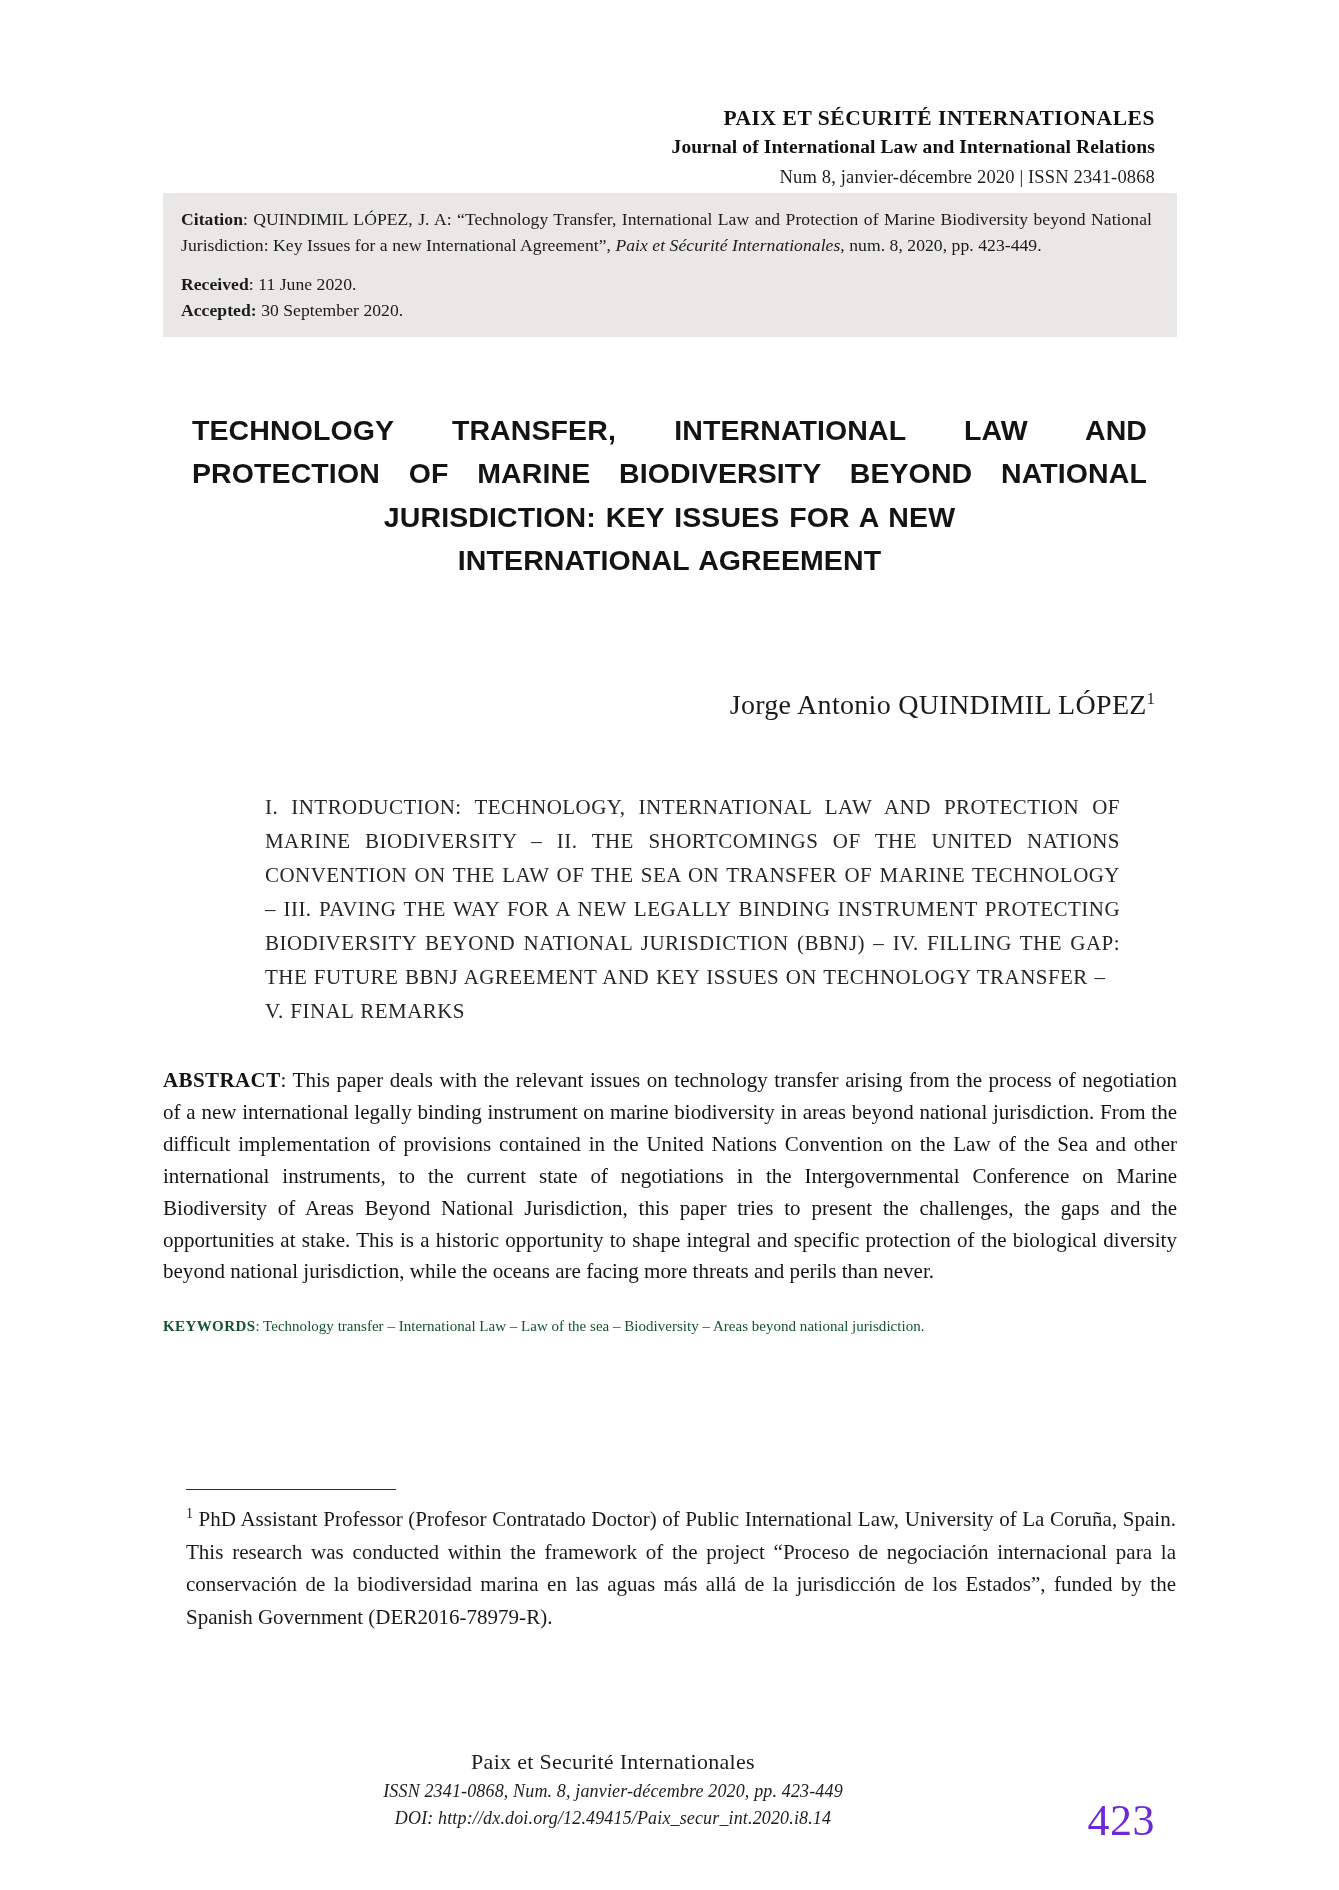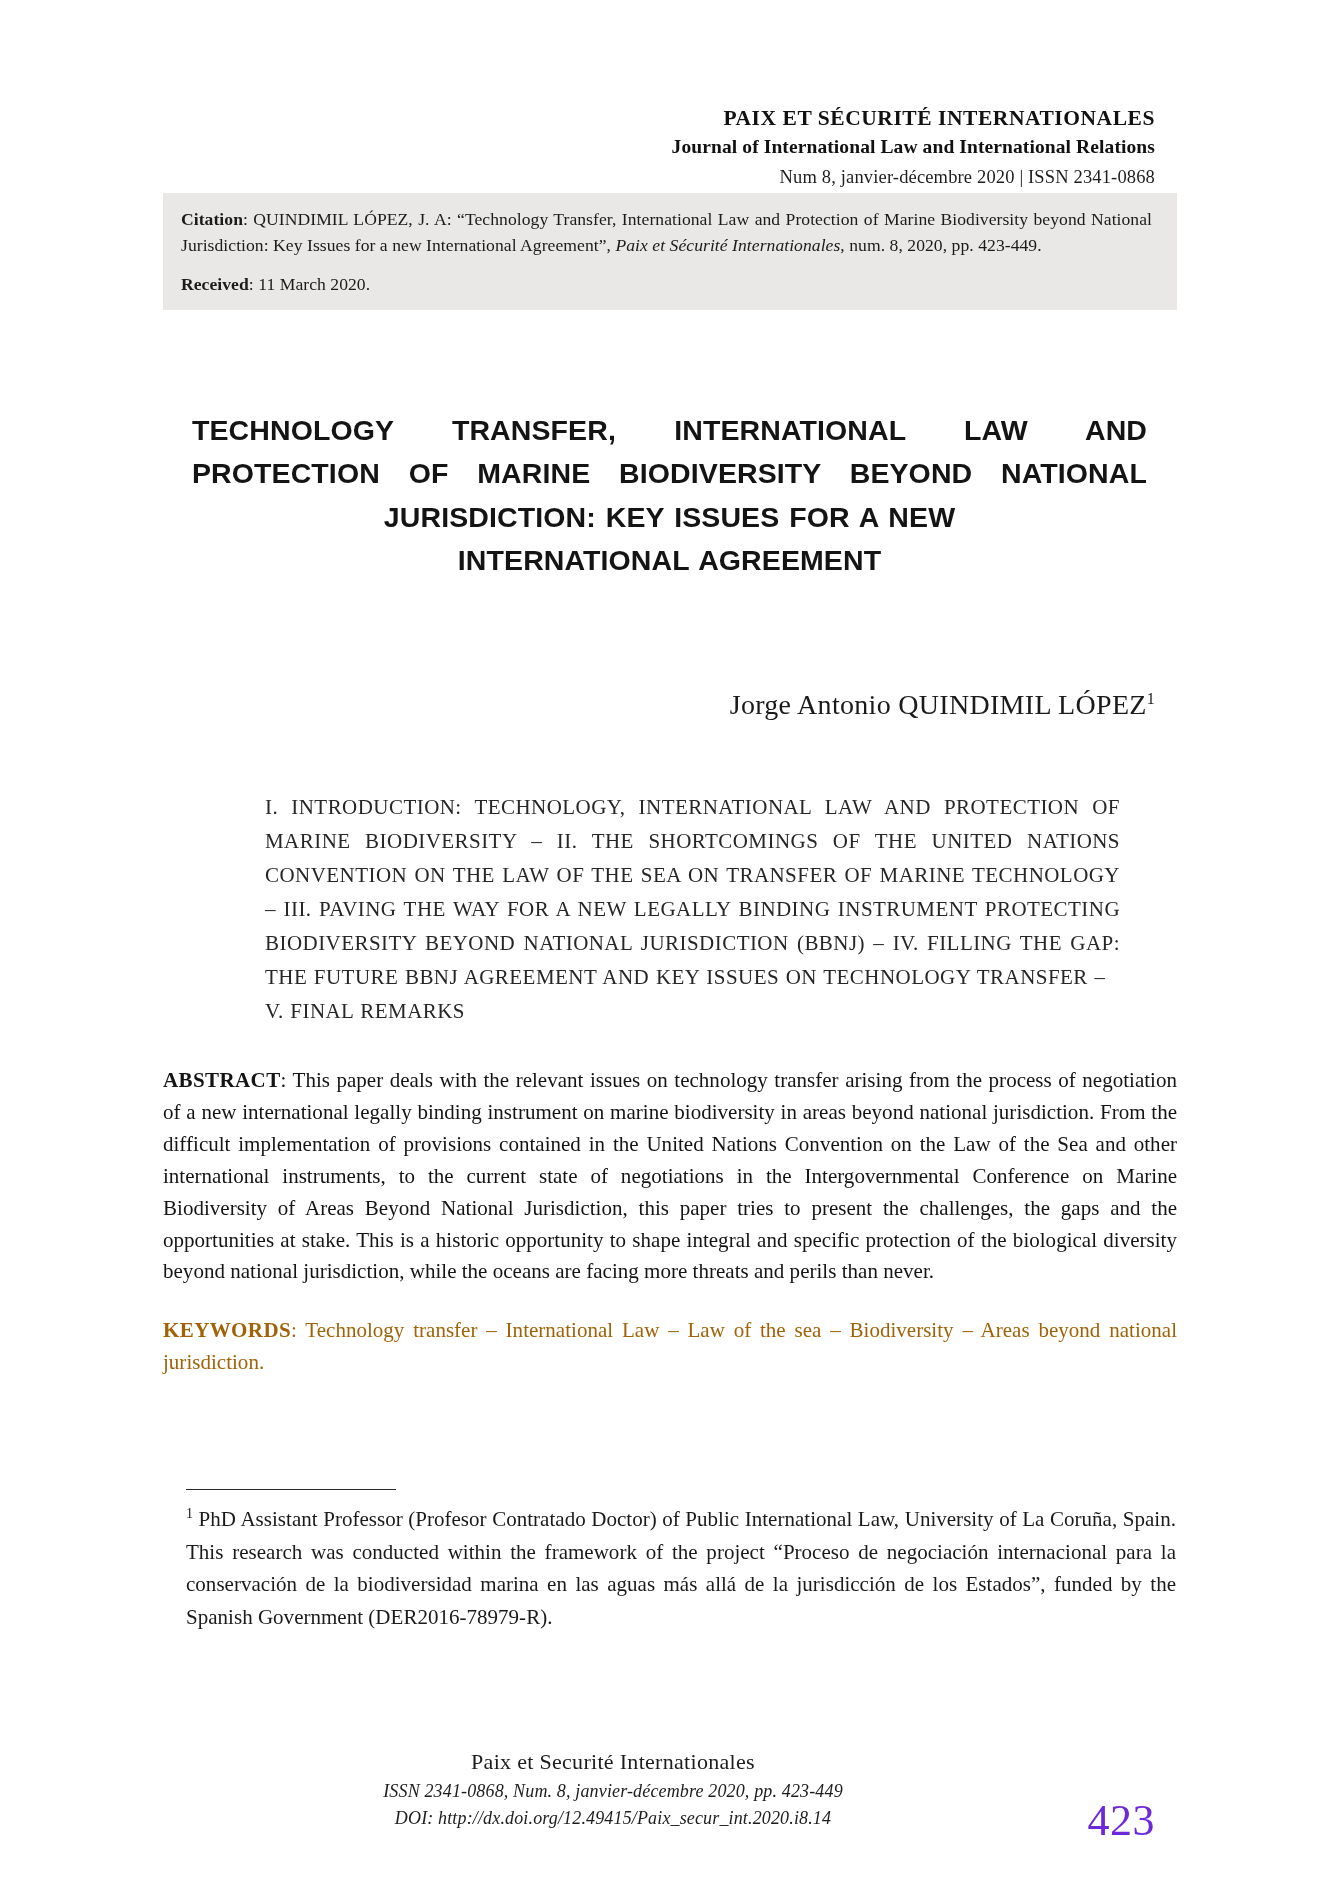--- a/index.html
+++ b/index.html
@@ -147,23 +147,23 @@
     text-align: justify;
     letter-spacing: 0.02px;
   }
   .abstract b { font-weight: bold; letter-spacing: 0.4px; }
 
   .keywords {
     position: absolute;
     left: 163px;
     top: 1315px;
     width: 1014px;
-    font-size: 21px;
+    font-size: 15px;
     line-height: 1.52;
-    color: #a16207;
+    color: #14532d;
     text-align: justify;
     letter-spacing: 0.02px;
   }
   .keywords b { font-weight: bold; letter-spacing: 0.4px; }
 
   
   .fn-rule {
     position: absolute;
     left: 186px;
     top: 1489px;
@@ -225,21 +225,22 @@
   <div class="masthead">
     <div class="mast-title">PAIX ET SÉCURITÉ INTERNATIONALES</div>
     <div class="mast-sub">Journal of International Law and International Relations</div>
     <div class="mast-line">Num 8, janvier-décembre 2020 | ISSN 2341-0868</div>
     <div class="mast-line">DOI http://dx.doi.org/10.25267/Paix_secur_int.2020.i8.14</div>
   </div>
 
   <div class="citebox">
     <p class="cite-para"><b>Citation</b><span>: QUINDIMIL LÓPEZ, J. A: “Technology Transfer, International Law and Protection of Marine Biodiversity beyond National Jurisdiction: Key Issues for a new International Agreement”, </span><i>Paix et Sécurité Internationales</i><span>, num. 8, 2020, pp. 423-449.</span></p>
     <div class="cite-dates">
-      <p><b>Received</b><span>: 11 March 2020.</span></p>
+      <p><b>Received</b><span>: 11 June 2020.</span></p>
+      <p><b>Accepted:</b><span> 30 September 2020.</span></p>
     </div>
   </div>
 
   <h1 class="paper-title"><span>TECHNOLOGY TRANSFER, INTERNATIONAL LAW AND PROTECTION OF MARINE BIODIVERSITY BEYOND NATIONAL JURISDICTION: KEY ISSUES FOR A NEW</span> <span class="lastline">INTERNATIONAL AGREEMENT</span></h1>
 
   <div class="author"><span>Jorge Antonio QUINDIMIL LÓPEZ</span><sup>1</sup></div>
 
   <div class="toc"><span>I. INTRODUCTION: TECHNOLOGY, INTERNATIONAL LAW AND PROTECTION OF MARINE BIODIVERSITY – II. THE SHORTCOMINGS OF THE UNITED NATIONS CONVENTION ON THE LAW OF THE SEA ON TRANSFER OF MARINE TECHNOLOGY – III. PAVING THE WAY FOR A NEW LEGALLY BINDING INSTRUMENT PROTECTING BIODIVERSITY BEYOND NATIONAL JURISDICTION (BBNJ) – IV. FILLING THE GAP: THE FUTURE BBNJ AGREEMENT AND KEY ISSUES ON TECHNOLOGY TRANSFER –</span> <span class="tail">V. FINAL REMARKS</span></div>
 
   <div class="abstract"><b>ABSTRACT</b><span>: This paper deals with the relevant issues on technology transfer arising from the process of negotiation of a new international legally binding instrument on marine biodiversity in areas beyond national jurisdiction. From the difficult implementation of provisions contained in the United Nations Convention on the Law of the Sea and other international instruments, to the current state of negotiations in the Intergovernmental Conference on Marine Biodiversity of Areas Beyond National Jurisdiction, this paper tries to present the challenges, the gaps and the opportunities at stake. This is a historic opportunity to shape integral and specific protection of the biological diversity beyond national jurisdiction, while the oceans are facing more threats and perils than never.</span></div>

